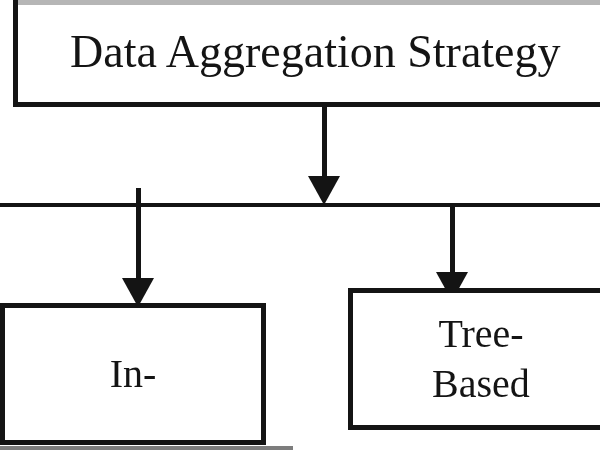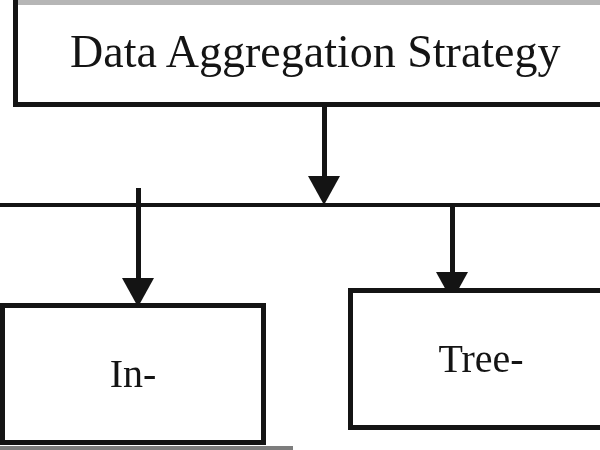--- a/index.html
+++ b/index.html
@@ -119,17 +119,18 @@
 
   <div class="shaft right"></div>
   <div class="tri right"></div>
 
   <div class="leaf-box in-box">
     <span class="line">In-</span>
   </div>
 
   <div class="leaf-box tree-box">
     <span class="line">Tree-</span>
+    <span class="line">Based</span>
   </div>
 
   <div class="shadow-line"></div>
 
 </div>
 
 </body></html>

